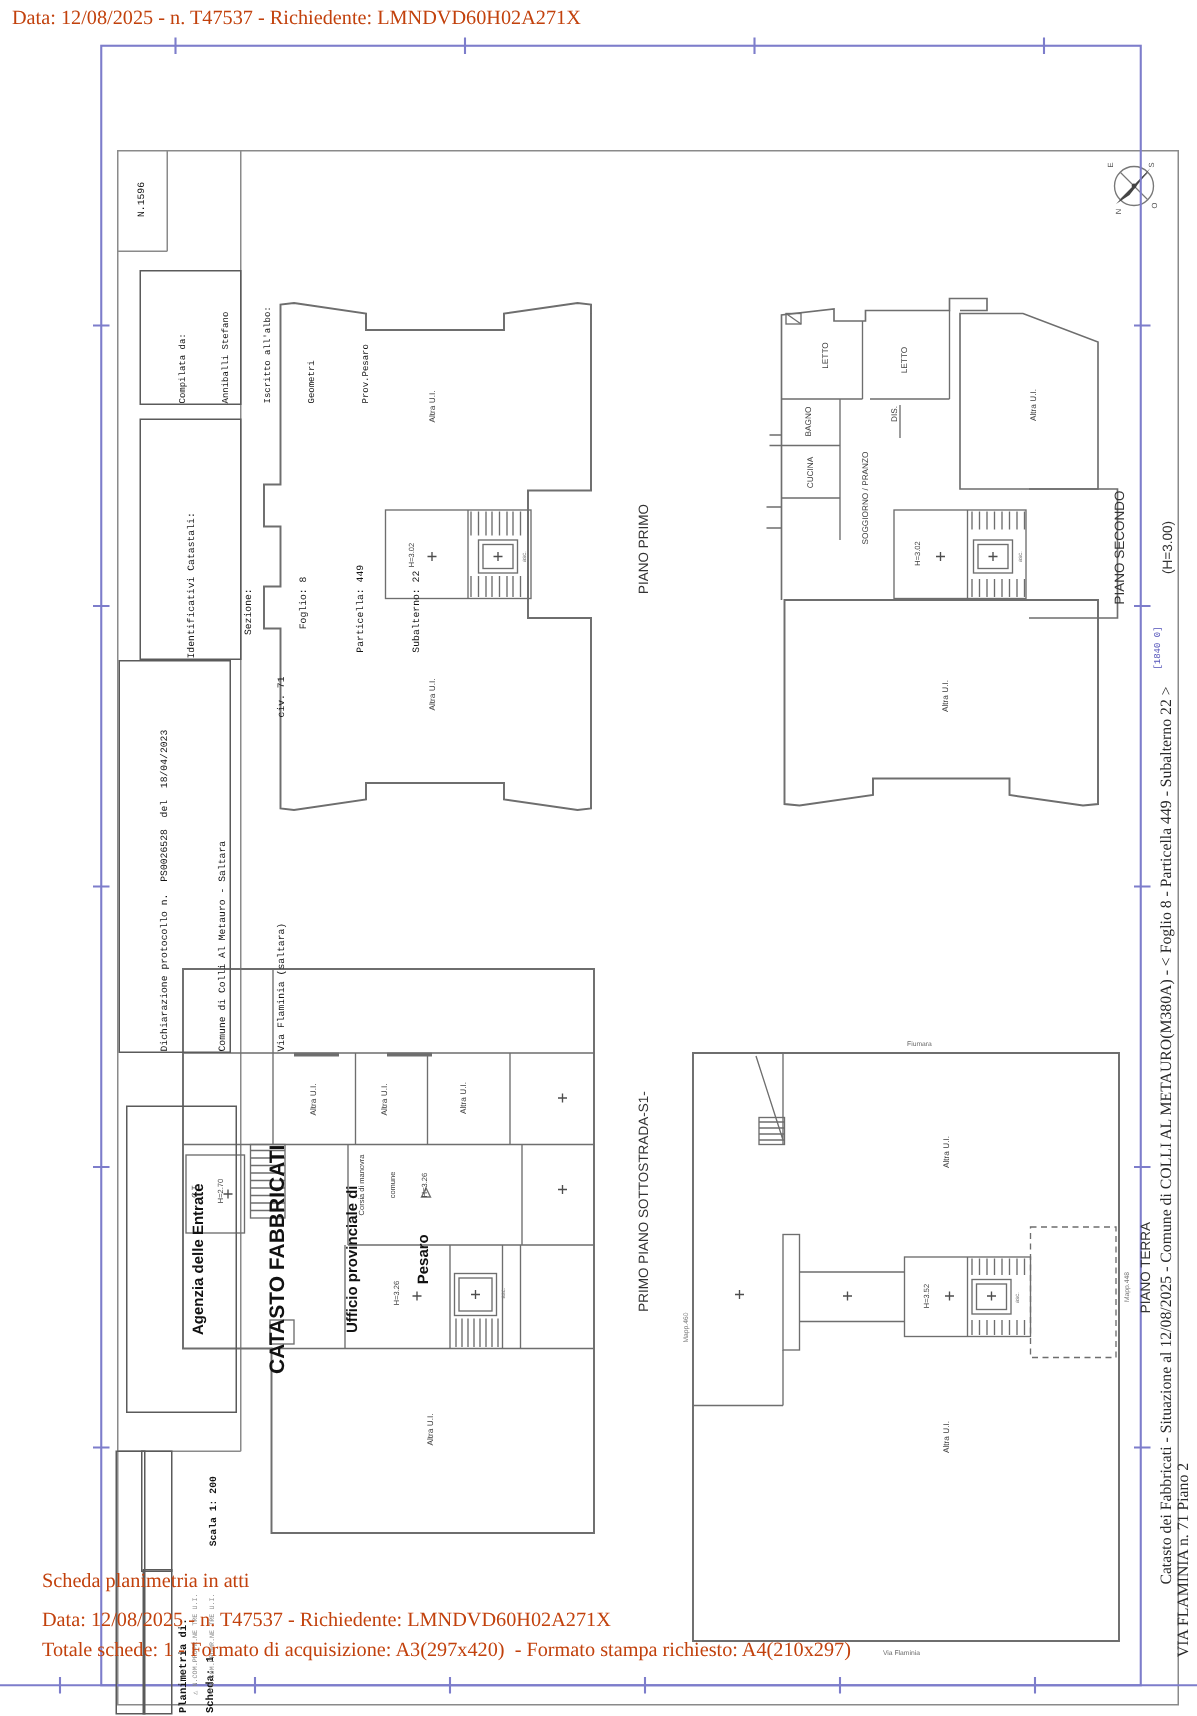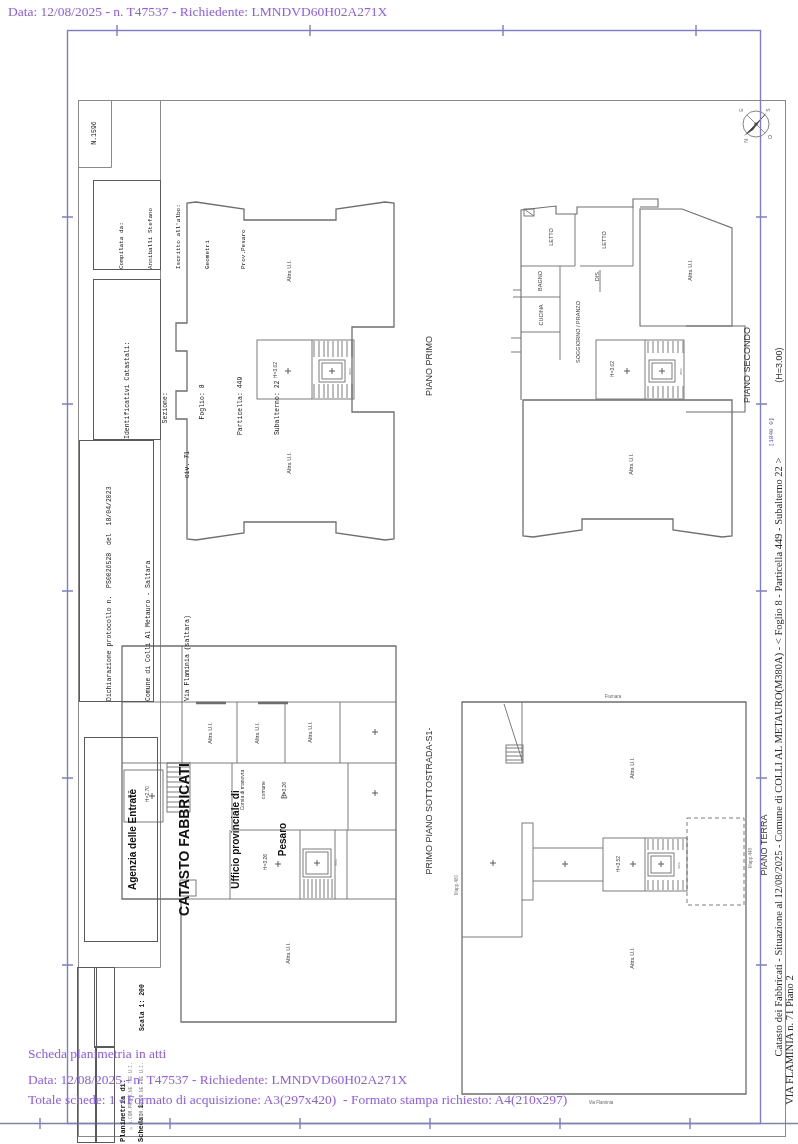--- a/index.html
+++ b/index.html
@@ -10,21 +10,21 @@
       white-space:pre;color:#3d3d3d;font-family:"Liberation Sans",sans-serif;
       line-height:1.18;text-align:center;}
   .hl{position:absolute;transform:translate(-50%,-50%);white-space:pre;color:#6a6a6a;
       font-family:"Liberation Sans",sans-serif;}
   .cell{position:absolute;border:1px solid #5a5a5a;background:transparent;}
   .vin{position:absolute;left:0;top:0;transform-origin:0 0;
        transform:rotate(-90deg) translateX(-100%);
        font-family:"Liberation Mono",monospace;color:#141414;white-space:pre;}
   .vin span{display:block;white-space:pre;}
   .overlay{position:absolute;left:0;top:0;}
-  .ftxt{position:absolute;font-size:13.5px;color:#8b5cf6;white-space:pre;font-family:"Liberation Serif",serif;}
+  .ftxt{position:absolute;font-size:13.5px;color:#c2410c;white-space:pre;font-family:"Liberation Serif",serif;}
   .rm{font-family:"Liberation Serif",serif;color:#2a2a2a;}
   .ag{font-family:"Liberation Sans",sans-serif;text-align:center;font-weight:bold;color:#111;}
 </style>
 </head>
 <body>
 
 <div class="page">
 
   <svg class="overlay" width="798" height="1144" viewBox="0 0 798 1144">
 

